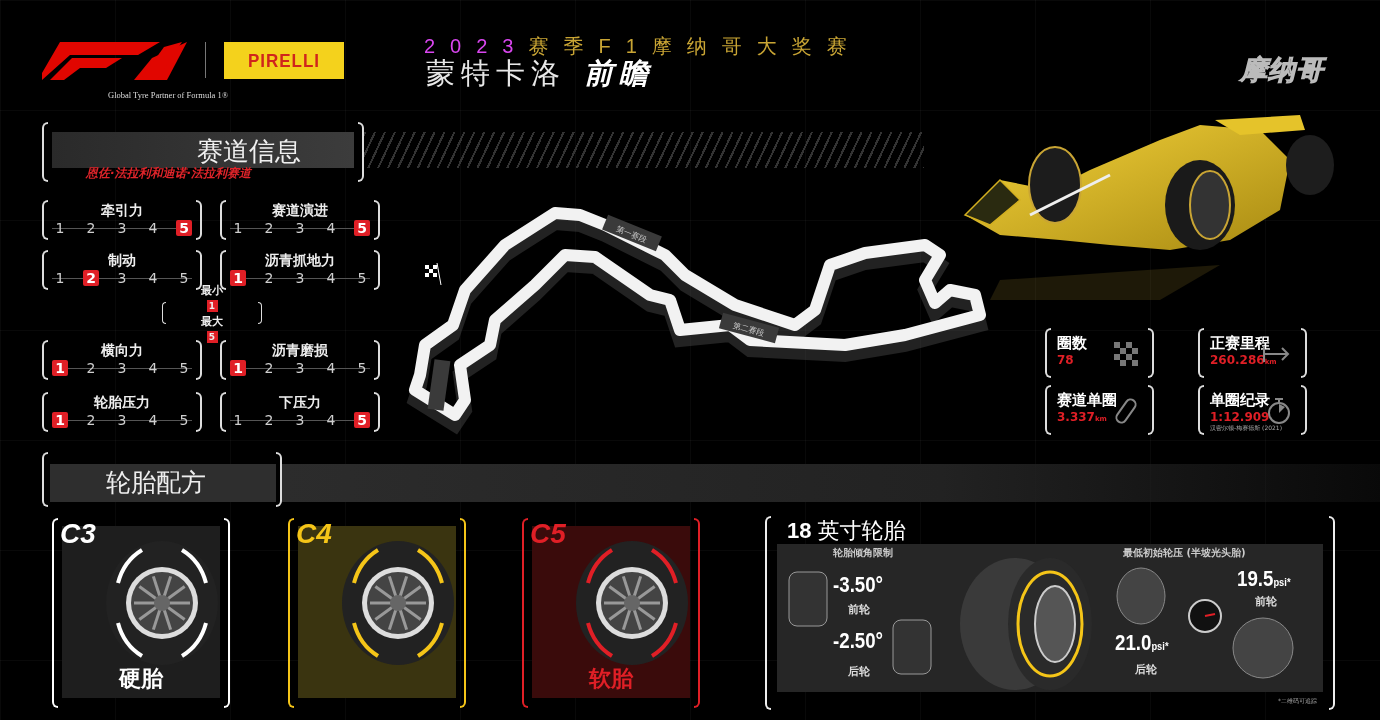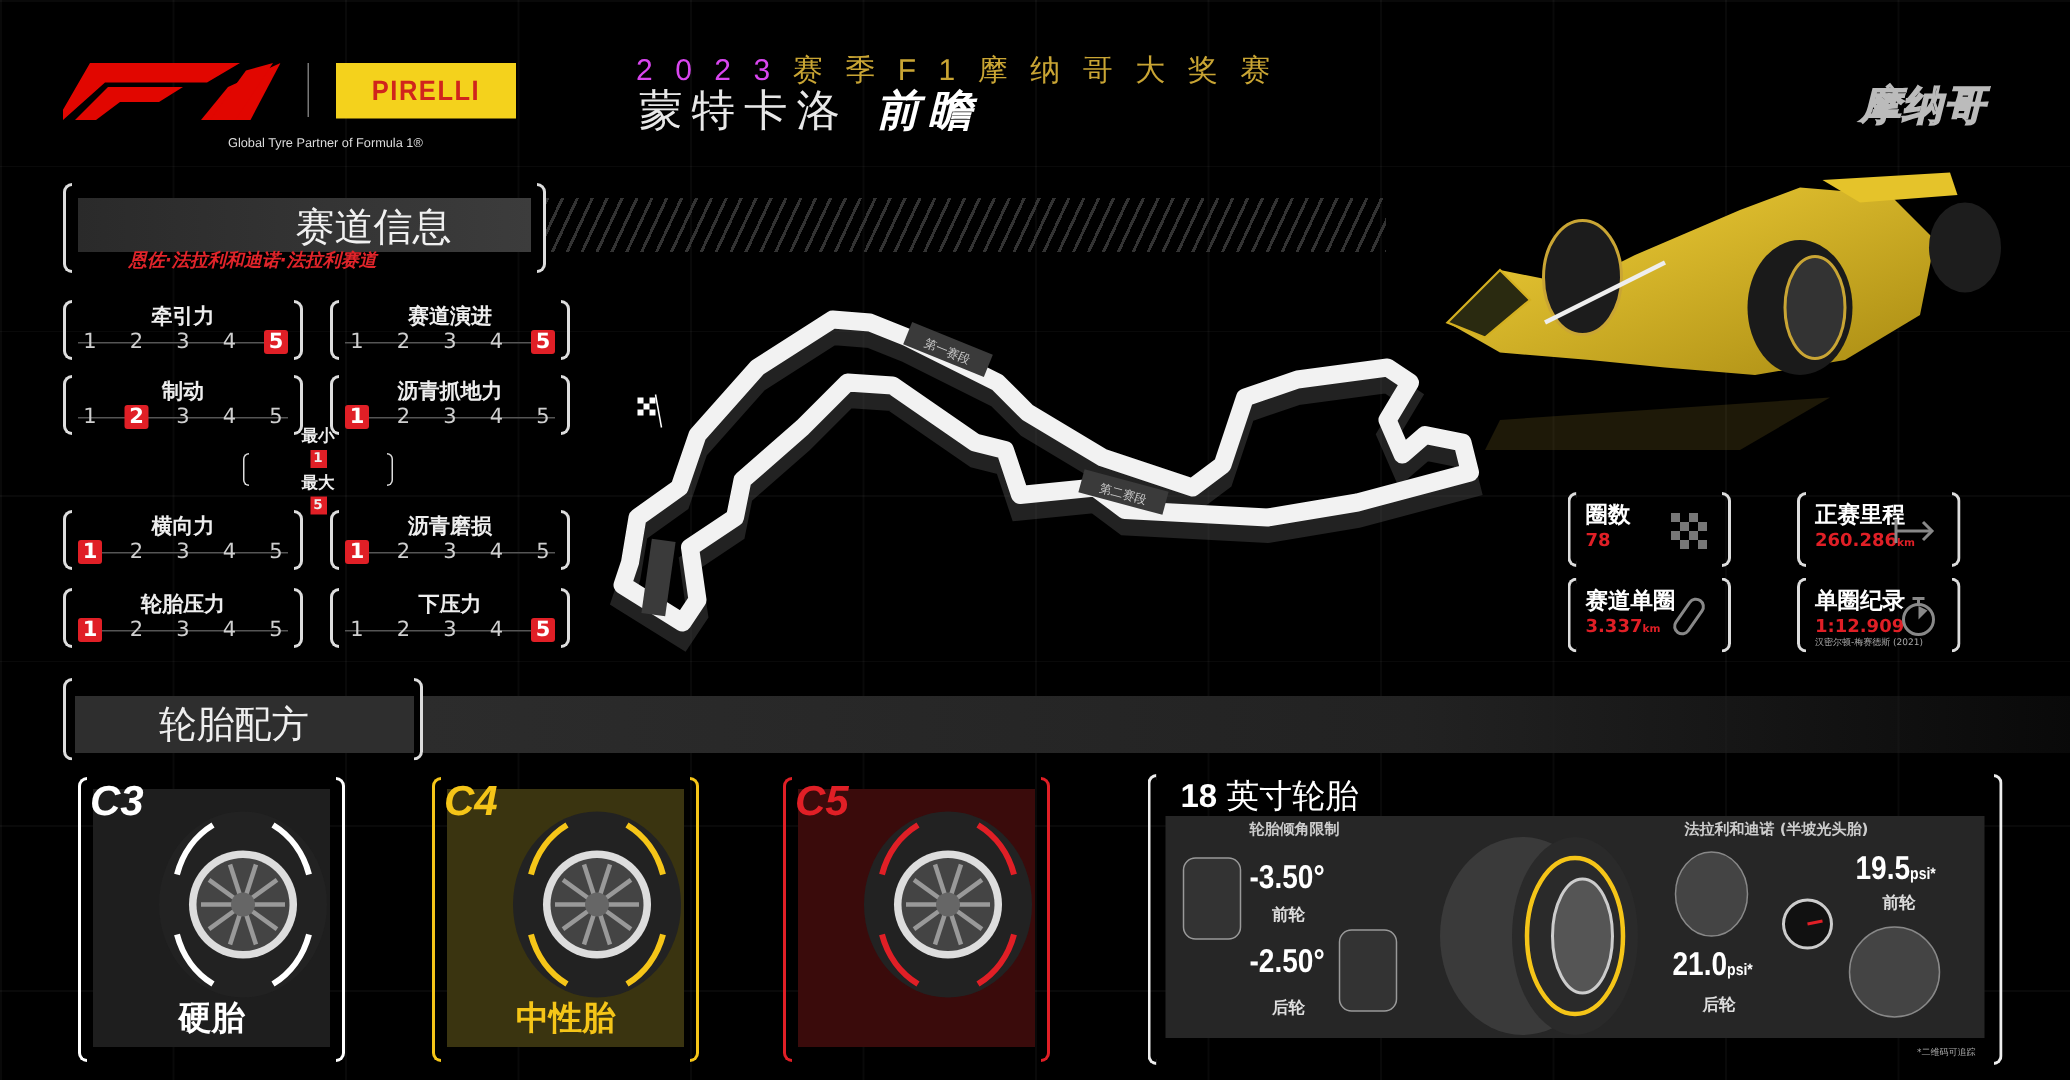--- a/index.html
+++ b/index.html
@@ -12,21 +12,21 @@
     background-image:
       linear-gradient(rgba(255,255,255,0.035) 1px, transparent 1px),
       linear-gradient(90deg, rgba(255,255,255,0.035) 1px, transparent 1px);
     background-size: 115px 110px; }
 
   
   .f1-logo { left: 42px; top: 42px; width: 145px; height: 38px; }
   .logo-div { left: 205px; top: 42px; width: 1px; height: 36px; background: #777; }
   .pirelli { left: 224px; top: 42px; width: 120px; height: 37px; background: #f4d21c; display:flex; align-items:center; justify-content:center; }
   .pirelli span { font-family: "Liberation Sans", sans-serif; font-weight: 900; color: #d0251c; font-size: 17px; letter-spacing: 1px; transform: scaleY(1.1); }
-  .partner { left: 108px; top: 90px; font-size: 8.5px; color: #ddd; font-family: Liberation Sans, sans-serif; margin-left: 44px; }
+  .partner { left: 108px; top: 90px; font-size: 8.5px; color: #ddd; font-family: Liberation Serif, serif; }
   .title1 { left: 424px; top: 33px; font-size: 20px; letter-spacing: 15px; color: #c9a534; font-family: "Liberation Sans", sans-serif; }
   .title1 .year { color: #d946ef; }
   .title2 { left: 426px; top: 54px; font-size: 29px; letter-spacing: 6px; color: #e8e8e8; }
   .title2 b { font-style: italic; margin-left: 18px; color: #fff; font-weight: 900; }
   .city-mark { left: 1240px; top: 52px; font-size: 27px; font-weight: 900; font-style: italic; color: #222; -webkit-text-stroke: 1px #bbb; letter-spacing: 1px; }
 
   
   .br { position:absolute; top:0; bottom:0; width: 6px; border: 2px solid #ddd; }
   .br.l { left:0; border-right:none; border-radius: 6px 0 0 6px; }
   .br.r { right:0; border-left:none; border-radius: 0 6px 6px 0; }
@@ -385,21 +385,20 @@
           <line x1="60" y1="65" x2="37.347524157501475" y2="81.45798706418925"></line>
           <line x1="60" y1="65" x2="32" y2="65"></line>
           <line x1="60" y1="65" x2="37.34752415750147" y2="48.54201293581076"></line>
           <line x1="60" y1="65" x2="51.34752415750147" y2="38.3704175437357"></line>
           <line x1="60" y1="65" x2="68.65247584249852" y2="38.3704175437357"></line>
           <line x1="60" y1="65" x2="82.65247584249852" y2="48.542012935810746"></line>
         </g>
         <circle cx="60" cy="65" r="8" fill="#666"></circle>
       </svg>
       <div class="code" style="color:#f5c518">C4</div>
-      <div class="name" style="color:#f5c518">中性胎</div>
     </div>
     <div class="abs tyre-card" style="left: 522px;">
       <div class="br l" style="border-color:#e01f26"></div>
       <div class="br r" style="border-color:#e01f26"></div>
       <div class="inner" style="background:#3a0b0b"></div>
       <svg width="120" height="130" viewBox="0 0 120 130">
         <ellipse cx="60" cy="65" rx="56" ry="62" fill="#222"></ellipse>
         <path d="M16,45 A50,55 0 0 1 40,12" fill="none" stroke="#e01f26" stroke-width="4"></path>
         <path d="M104,45 A50,55 0 0 0 80,12" fill="none" stroke="#e01f26" stroke-width="4"></path>
         <path d="M16,85 A50,55 0 0 0 40,118" fill="none" stroke="#e01f26" stroke-width="4"></path>
@@ -414,20 +413,21 @@
           <line x1="60" y1="65" x2="37.347524157501475" y2="81.45798706418925"></line>
           <line x1="60" y1="65" x2="32" y2="65"></line>
           <line x1="60" y1="65" x2="37.34752415750147" y2="48.54201293581076"></line>
           <line x1="60" y1="65" x2="51.34752415750147" y2="38.3704175437357"></line>
           <line x1="60" y1="65" x2="68.65247584249852" y2="38.3704175437357"></line>
           <line x1="60" y1="65" x2="82.65247584249852" y2="48.542012935810746"></line>
         </g>
         <circle cx="60" cy="65" r="8" fill="#666"></circle>
       </svg>
       <div class="code" style="color:#e01f26">C5</div>
+      <div class="name" style="color:#e01f26">软胎</div>
     </div>
   </div>
 
 <div class="abs spec">
   <div class="br l" style="border-color:#eee"></div>
     <div class="br r" style="border-color:#eee"></div>
   <div class="st"><b>18</b><span>英寸轮胎</span></div>
   <div class="panel"></div>
   <div class="lbl" style="left:68px;top:30px">轮胎倾角限制</div>
   <svg class="abs" style="left:22px;top:54px" width="44" height="60">
@@ -439,21 +439,21 @@
   <div class="big" style="left:68px;top:56px">-3.50°</div>
   <div class="tiny" style="left:83px;top:86px">前轮</div>
   <div class="big" style="left:68px;top:112px">-2.50°</div>
   <div class="tiny" style="left:83px;top:148px">后轮</div>
   <svg class="abs" style="left:190px;top:38px" width="140" height="140" viewBox="0 0 140 140">
     <ellipse cx="60" cy="70" rx="55" ry="66" fill="#3a3a3a"></ellipse>
     <ellipse cx="95" cy="70" rx="42" ry="66" fill="#2a2a2a"></ellipse>
     <ellipse cx="95" cy="70" rx="32" ry="52" fill="none" stroke="#f5c518" stroke-width="3"></ellipse>
     <ellipse cx="100" cy="70" rx="20" ry="38" fill="#555" stroke="#ccc" stroke-width="2"></ellipse>
   </svg>
-  <div class="lbl" style="left:358px;top:30px">法拉利和迪诺 (半坡光头胎)</div>
+  <div class="lbl" style="left:358px;top:30px">最低初始轮压 (半坡光头胎)</div>
   <svg class="abs" style="left:350px;top:50px" width="55" height="60">
       <ellipse cx="26" cy="30" rx="24" ry="28" fill="#444" stroke="#888"></ellipse>
     </svg>
   <svg class="abs" style="left:420px;top:80px" width="40" height="40">
       <circle cx="20" cy="20" r="16" fill="#111" stroke="#ccc" stroke-width="2"></circle>
       <line x1="20" y1="20" x2="30" y2="18" stroke="#e01f26" stroke-width="2"></line>
     </svg>
   <svg class="abs" style="left:466px;top:100px" width="65" height="65">
       <ellipse cx="32" cy="32" rx="30" ry="30" fill="#444" stroke="#888"></ellipse>
     </svg>

